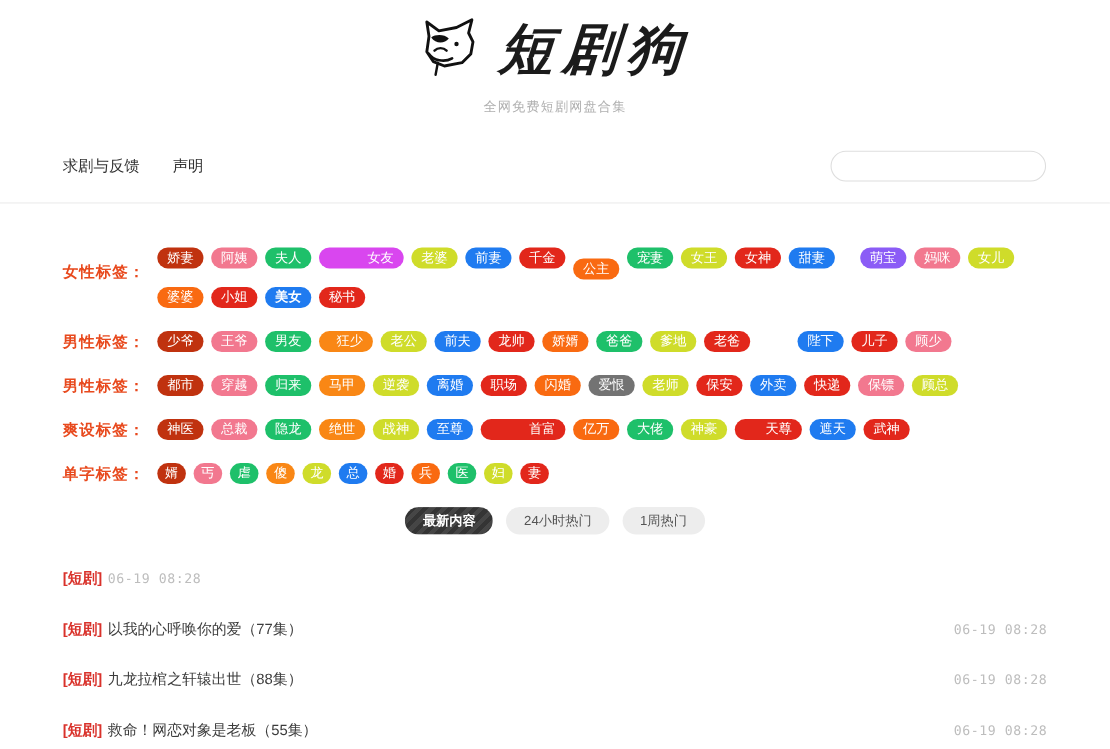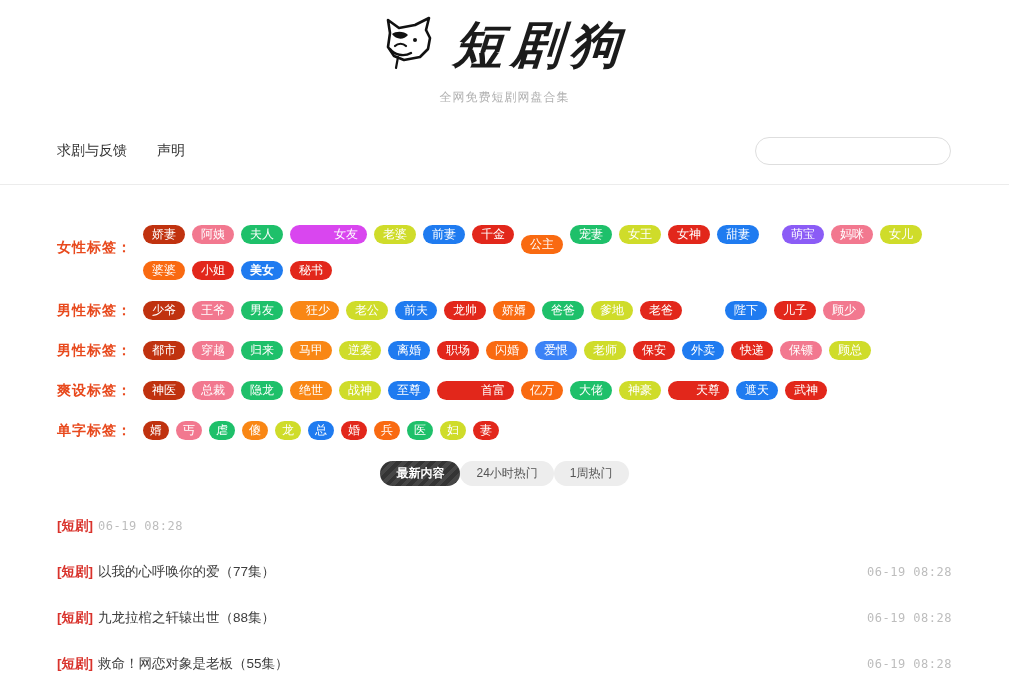--- a/index.html
+++ b/index.html
@@ -115,21 +115,21 @@
     cursor: pointer;
     text-decoration: none;
   }
   .tag.single { padding: 0 7px; }
 
   
   .tabs {
     display: flex;
     justify-content: center;
     align-items: center;
-    gap: 0;
+    gap: 12px;
     margin-top: 14px;
   }
   .tab {
     font-size: 12px;
     height: 25px;
     line-height: 25px;
     padding: 0 16px;
     border-radius: 13px;
     background: #ededed;
     color: #555;
@@ -258,21 +258,21 @@
     <div class="tag-row-label">男性标签：</div>
     <div class="tag-list">
         <a class="tag" style="background: rgb(192, 50, 15);">都市</a>
         <a class="tag" style="background: rgb(242, 120, 143);">穿越</a>
         <a class="tag" style="background: rgb(30, 192, 106);">归来</a>
         <a class="tag" style="background: rgb(249, 135, 21);">马甲</a>
         <a class="tag" style="background: rgb(207, 220, 42);">逆袭</a>
         <a class="tag" style="background: rgb(31, 123, 240);">离婚</a>
         <a class="tag" style="background: rgb(226, 39, 27);">职场</a>
         <a class="tag" style="background: rgb(249, 106, 17);">闪婚</a>
-        <a class="tag" style="background: #3b82f6; text-align: center;">爱恨</a>
+        <a class="tag" style="background: #737373; text-align: center;">爱恨</a>
         <a class="tag" style="background: rgb(207, 220, 42);">老师</a>
         <a class="tag" style="background: rgb(226, 39, 27);">保安</a>
         <a class="tag" style="background: rgb(31, 123, 240);">外卖</a>
         <a class="tag" style="background: rgb(226, 39, 27);">快递</a>
         <a class="tag" style="background: rgb(242, 120, 143);">保镖</a>
         <a class="tag" style="background: rgb(207, 220, 42);">顾总</a>
       </div>
   </div>
   <div class="tag-row">
     <div class="tag-row-label">爽设标签：</div>

